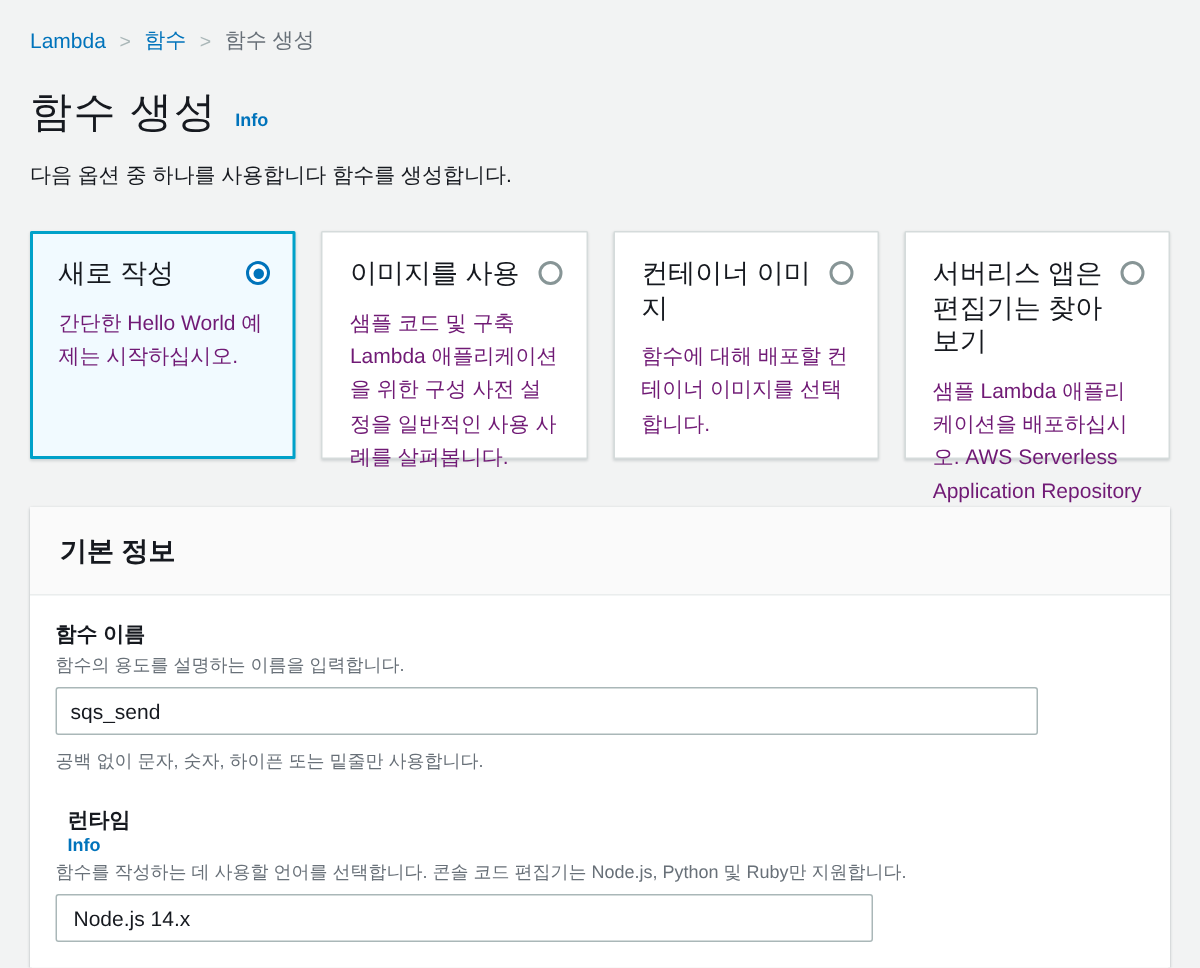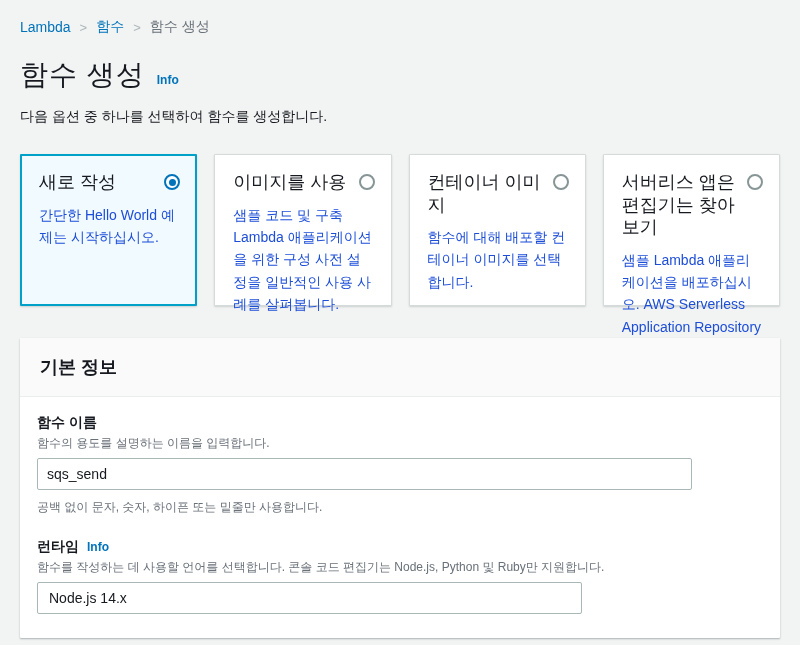--- a/index.html
+++ b/index.html
@@ -56,39 +56,39 @@
   .radio.checked { border-color: #0073bb; }
   .radio.checked::after {
     content: "";
     position: absolute;
     left: 50%; top: 50%;
     width: 7px; height: 7px;
     margin: -3.5px 0 0 -3.5px;
     border-radius: 50%;
     background: #0073bb;
   }
-  .card-desc { margin-top: 10px; font-size: 14px; line-height: 1.6; color: #1d4ed8; }
+  .card-desc { margin-top: 10px; font-size: 14px; line-height: 1.6; color: #701a75; }
 
   
   .panel {
     margin-top: 32px;
     background: #ffffff;
     border-radius: 1px;
     box-shadow: 0 1px 2px rgba(0,28,36,0.3);
     min-height: 262px;
   }
   .panel-header {
     background: #fafafa;
     padding: 17px 20px;
     border-bottom: 1px solid #eaeded;
   }
   .panel-title { font-size: 18px; font-weight: bold; color: #16191f; }
   .panel-body { padding: 17px 20px 24px 17px; }
 
-  .field-label-row { display: flex; align-items: baseline; }
+  .field-label-row { display: flex; align-items: baseline; flex-direction: column; }
   .field-label { font-size: 14px; font-weight: bold; color: #16191f; }
   .field-desc { font-size: 12px; color: #687078; margin-top: 3px; }
   .text-input {
     display: block;
     margin-top: 6px;
     width: 655px; height: 32px;
     border: 1px solid #aab7b8;
     border-radius: 2px;
     background: #ffffff;
     padding: 0 9px;
@@ -123,21 +123,21 @@
     <span class="crumb-sep">&gt;</span>
     <a class="crumb-link">함수</a>
     <span class="crumb-sep">&gt;</span>
     <span class="crumb-current">함수 생성</span>
   </nav>
 
   <div class="page-header">
     <h1 class="page-title">함수 생성</h1>
     <a class="info-link">Info</a>
   </div>
-  <p class="page-subtitle">다음 옵션 중 하나를 선택하여 함수를 생성합니다.</p>
+  <p class="page-subtitle">다음 옵션 중 하나를 사용합니다 함수를 생성합니다.</p>
 
   <div class="cards">
 
     <div class="card selected">
       <div class="card-top">
         <div class="card-title">새로 작성</div>
         <span class="radio checked"></span>
       </div>
       <div class="card-desc">간단한 Hello World 예제는 시작하십시오.</div>
     </div>

